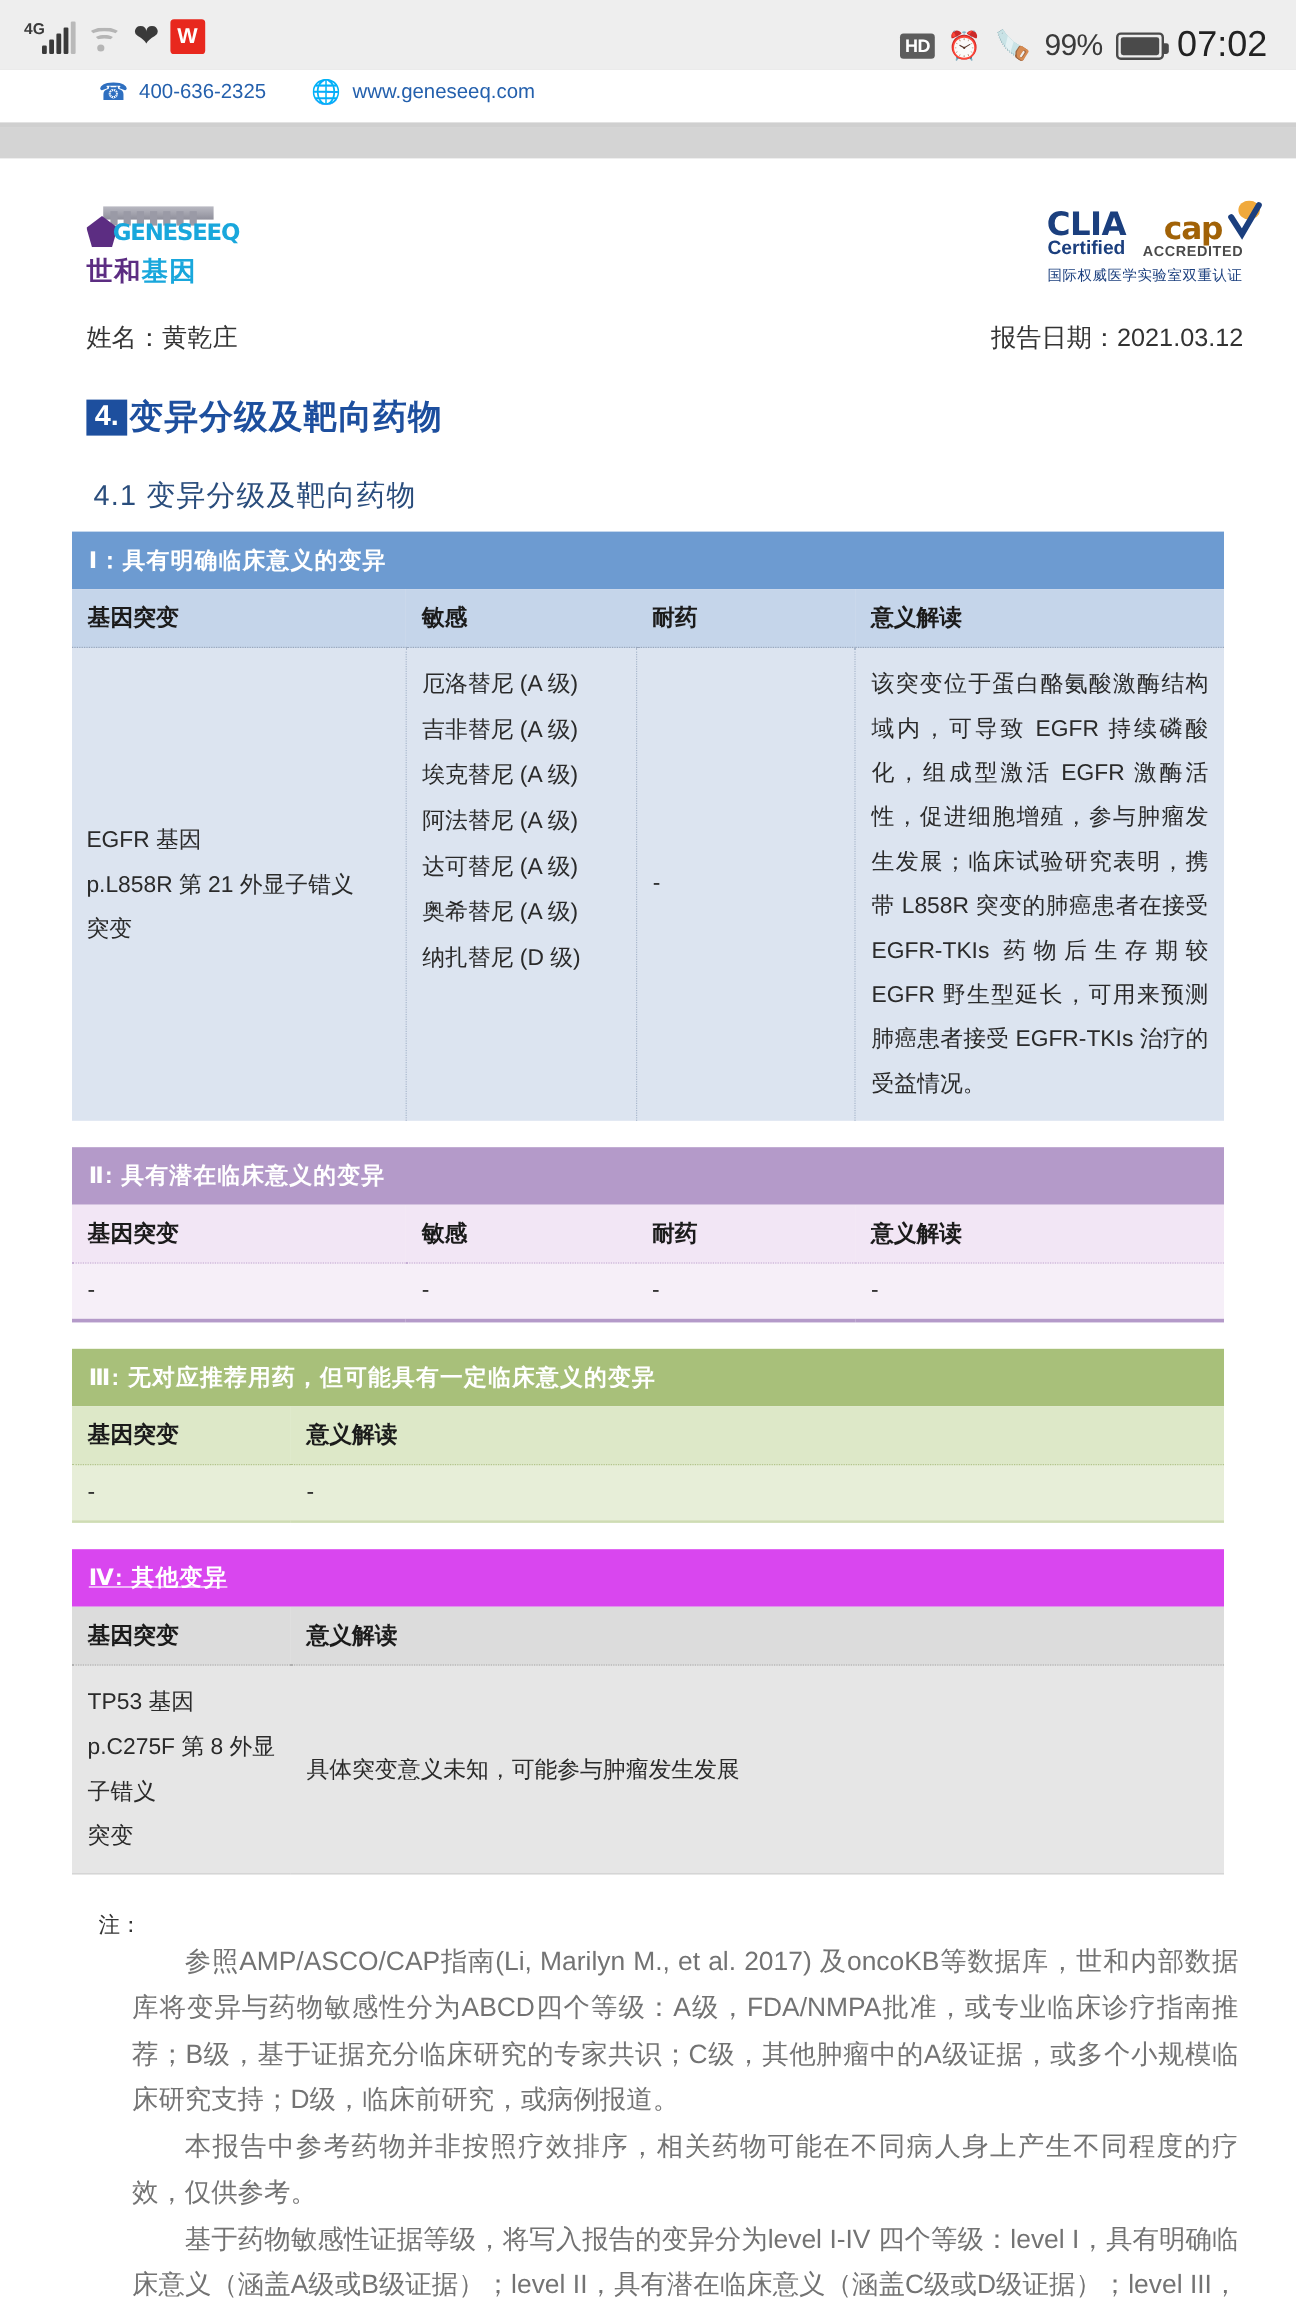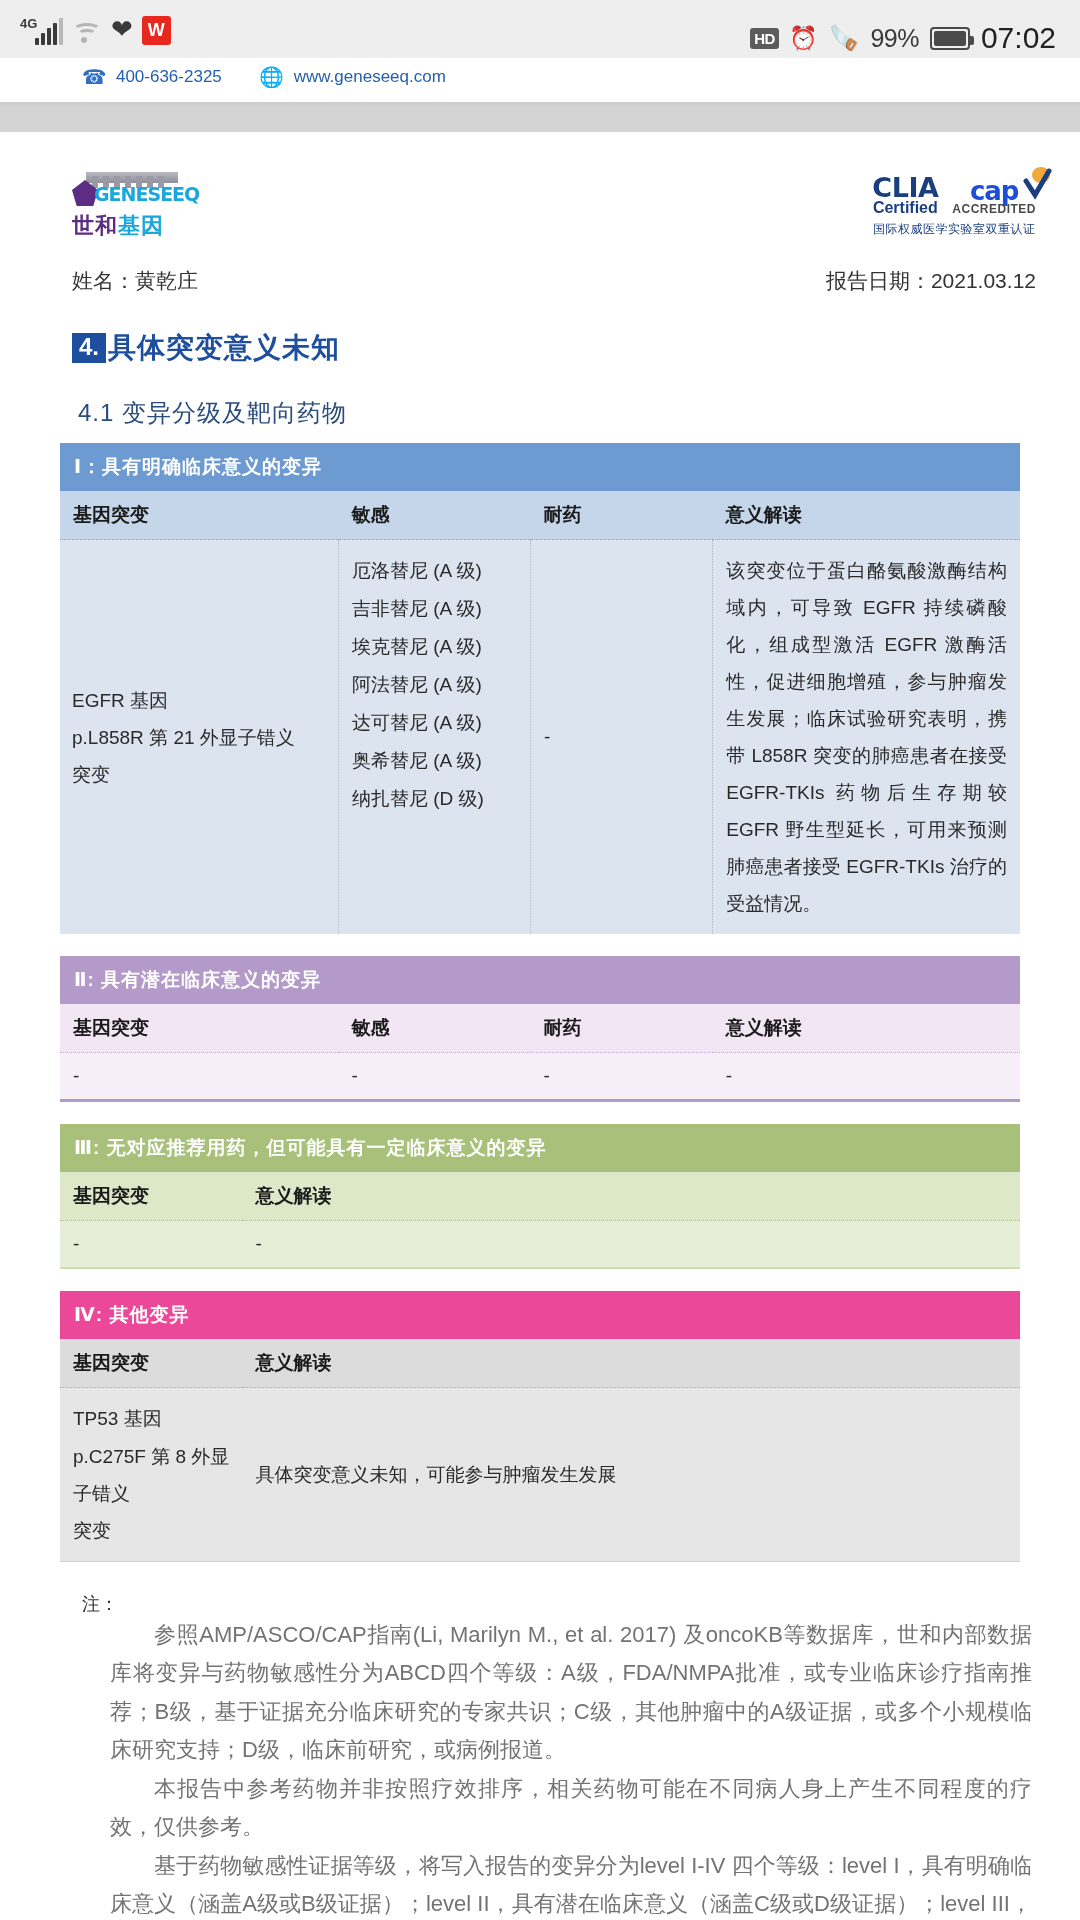--- a/index.html
+++ b/index.html
@@ -90,21 +90,21 @@
   .logo-cn .b { color: #19a7dc; }
 
   
   .cert { text-align: center; padding-top: 6px; }
   .cert-row { display: flex; align-items: flex-end; gap: 14px; justify-content: center; }
   .clia { line-height: 0.92; }
   .clia .t1 { font-size: 27px; font-weight: 800; color: #1b3f7e;
       font-family: "DejaVu Sans", sans-serif; letter-spacing: -0.5px; }
   .clia .t2 { font-size: 16px; font-weight: 700; color: #1b3f7e; }
   .capb { position: relative; line-height: 0.95; }
-  .capb .t1 { font-size: 26px; font-weight: 700; color: #1d4ed8;
+  .capb .t1 { font-size: 26px; font-weight: 700; color: #a16207;
       font-family: "DejaVu Sans", sans-serif; letter-spacing: -1px; }
   .capb .t2 { font-size: 12px; font-weight: 700; color: #4a4a4a; letter-spacing: 0.5px; }
   .capb .tick { position: absolute; right: -16px; top: -12px; width: 30px; height: 34px; }
   .cert-cn { font-size: 12px; color: #1b3f7e; margin-top: 5px; letter-spacing: 0.5px; }
 
   .name-row { display: flex; justify-content: space-between;
       padding: 26px 44px 0 72px; font-size: 21px; color: #333; }
 
   
   .sec4 { display: flex; align-items: center; gap: 2px; padding: 34px 0 0 72px; }
@@ -137,21 +137,21 @@
   .lvl2 th { background: #f2e6f5; border-bottom: 1px dotted #c7b0d6; }
   .lvl2 td { border-bottom: 3px solid #b49ac9; }
 
   .lvl3 { margin-top: 22px; }
   .lvl3 .tbl-title { background: #a8c07a; }
   .lvl3 table { background: #e7eed8; }
   .lvl3 th { background: #dde8c8; border-bottom: 1px dotted #b3c48c; }
   .lvl3 td { border-bottom: 2px solid #cfdcb4; }
 
   .lvl4 { margin-top: 22px; }
-  .lvl4 .tbl-title { background: #ec4899; }
+  .lvl4 .tbl-title { background: #d946ef; text-decoration: underline; }
   .lvl4 table { background: #e6e6e6; }
   .lvl4 th { background: #dcdcdc; border-bottom: 1px dotted #b0b0b0; }
   .lvl4 td { border-bottom: 1px solid #d2d2d2; }
   .lvl4 .gene { line-height: 1.95; }
 
   
   .notes { padding: 30px 48px 0 82px; }
   .notes .lbl { font-size: 18px; color: #333; }
   .notes p { font-size: 22px; color: #737373; line-height: 1.75;
       text-indent: 2em; text-align: justify; margin-left: 28px; }
@@ -250,21 +250,21 @@
     </div>
   </div>
 
   <div class="name-row">
     <span>姓名：黄乾庄</span>
     <span>报告日期：2021.03.12</span>
   </div>
 
   <div class="sec4">
     <span class="sec4-num">4.</span>
-    <span class="sec4-txt">具体突变意义未知</span>
+    <span class="sec4-txt">变异分级及靶向药物</span>
   </div>
 
   <div class="sec41">4.1 变异分级及靶向药物</div>
 
   <div class="tbl lvl1">
     <div class="tbl-title">Ⅰ：具有明确临床意义的变异</div>
     <table>
       <colgroup>
           <col style="width:29%">
           <col style="width:20%">

